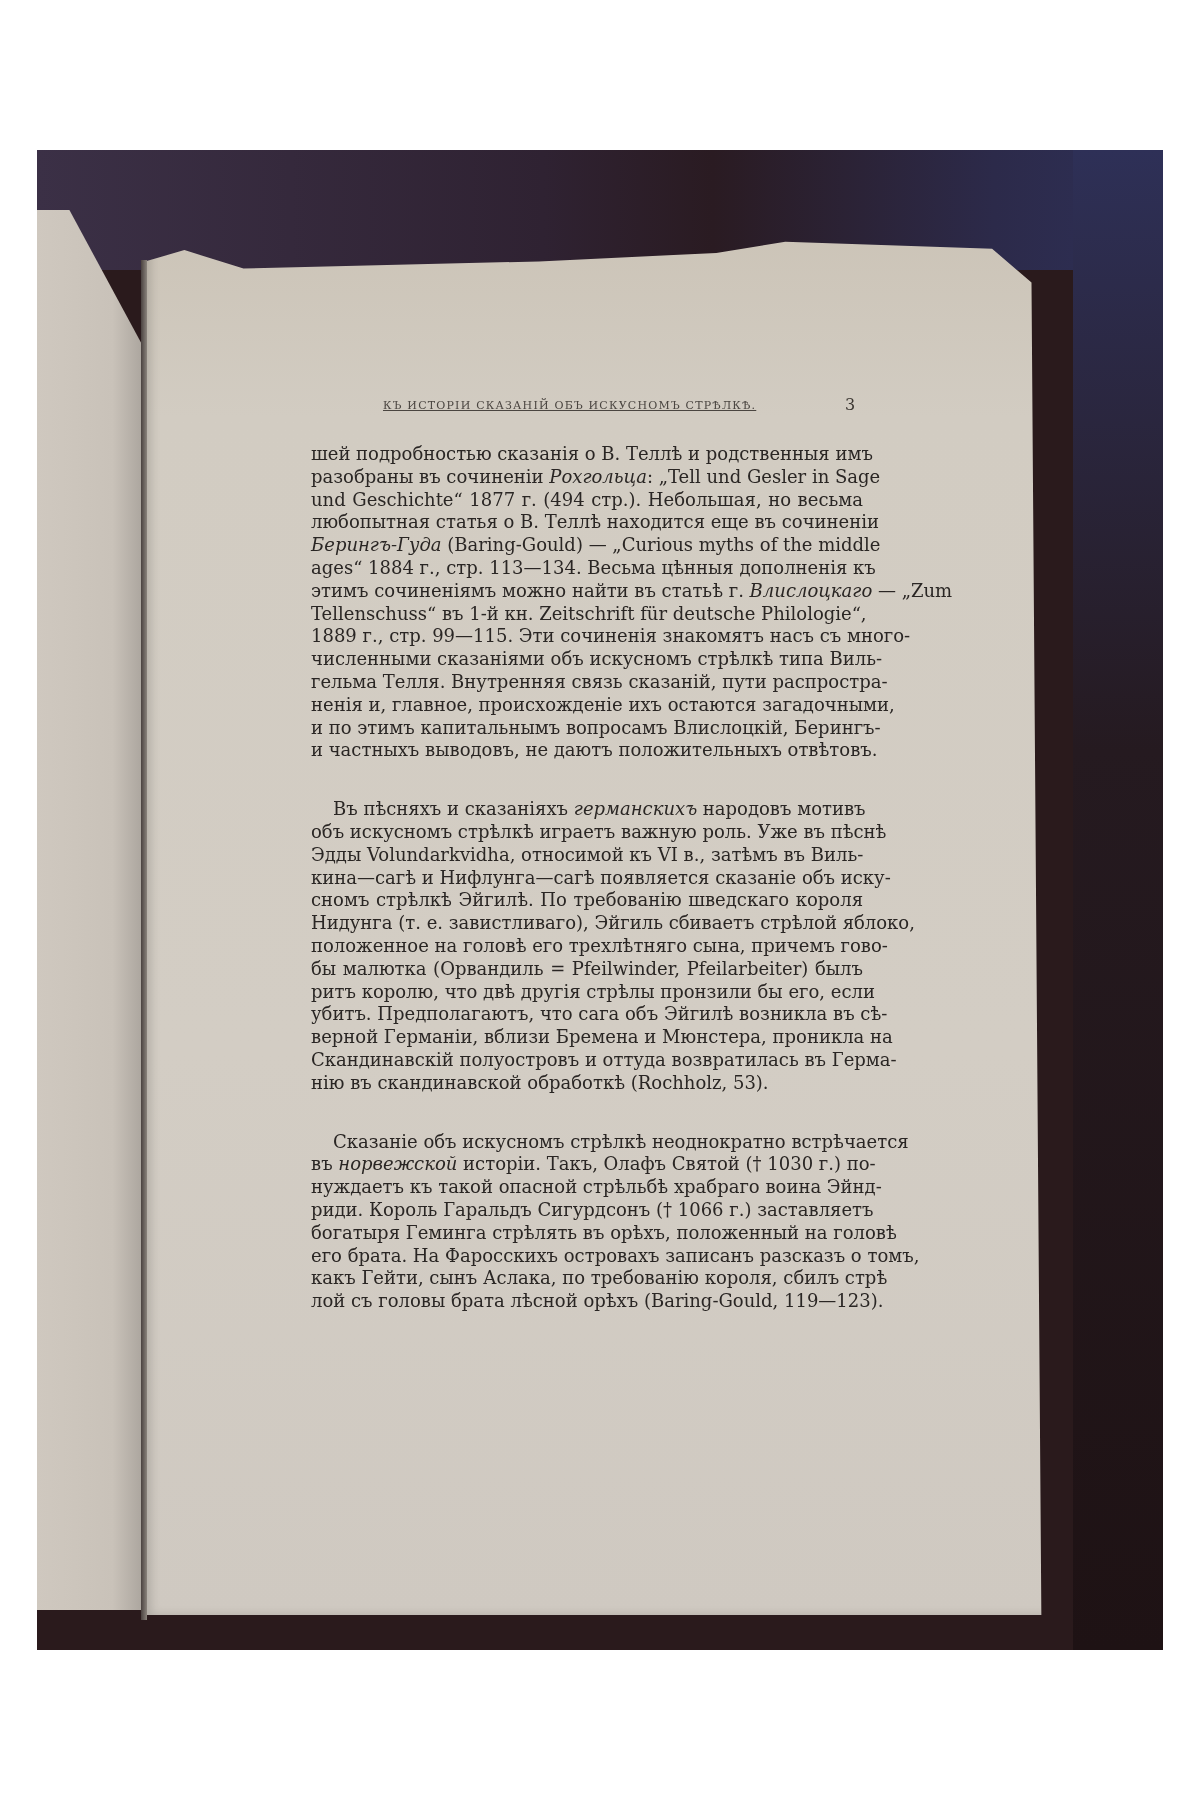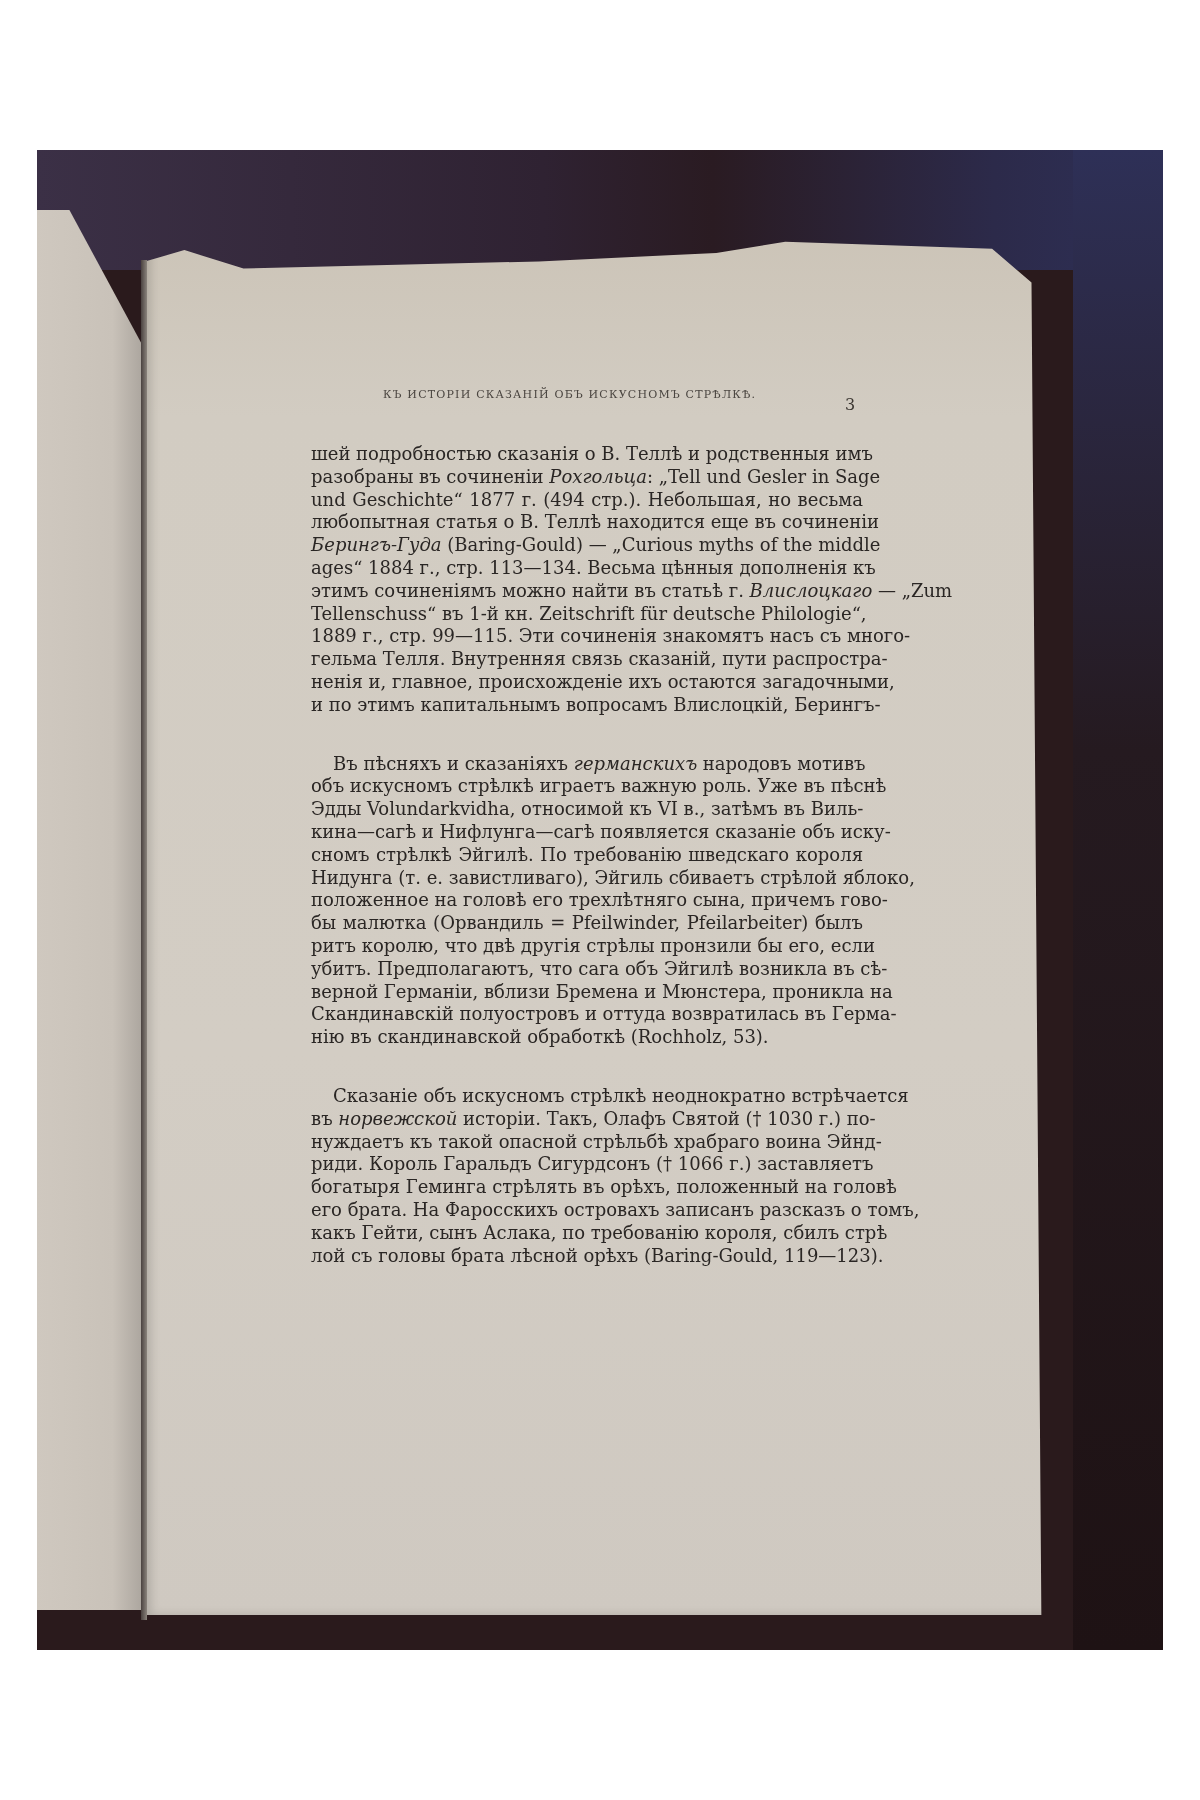--- a/index.html
+++ b/index.html
@@ -10,22 +10,22 @@
   .photo::after { content:""; position:absolute; right:0; top:0; width:90px; bottom:0;
     background:linear-gradient(180deg,#2e3057 0%,#251a20 40%,#1e1214 100%); }
   .left-page { position:absolute; left:0; top:60px; width:108px; height:1400px;
     background:linear-gradient(90deg,#cfc8bf 0%,#c9c2b9 70%,#a9a39c 100%);
     clip-path:polygon(0 0, 30% 0, 100% 10%, 100% 100%, 0 100%); z-index:1; }
   .right-page { position:absolute; left:108px; top:55px; width:985px; height:1410px;
     background:linear-gradient(180deg,#cbc3b6 0%,#d2ccc2 15%,#d3cdc4 60%,#cfc9c1 100%);
     clip-path:polygon(0 4%, 4% 3.2%, 10% 4.5%, 40% 4%, 58% 3.4%, 65% 2.6%, 86% 3.1%, 90% 5.5%, 91% 100%, 0 100%);
     z-index:2; box-shadow:inset 6px 0 10px rgba(0,0,0,.15); }
   .spine { position:absolute; left:104px; top:110px; width:6px; height:1360px; background:linear-gradient(90deg,#4a4240,#8a837c); z-index:3; }
-  .running-head { position:absolute; left:383px; top:388px; width:470px; z-index:5;
-    font-size:11px; letter-spacing:1.2px; color:#4a4540; text-transform:uppercase; font-variant:small-caps; }
+  .running-head { position:absolute; left:383px; top:399px; width:470px; z-index:5;
+    font-size:11px; letter-spacing:1.2px; color:#4a4540; text-transform:uppercase; font-variant:small-caps;text-decoration:underline; }
   .page-number { position:absolute; left:845px; top:395px; font-size:16px; color:#3a3530; z-index:5; }
   .text-block { position:absolute; left:311px; top:443px; width:552px; z-index:5;
     font-size:18px; line-height:22.8px; color:#2a2624; text-align:justify; text-align-last:justify; }
   .text-block .line { display:block; white-space:nowrap; text-align:justify; text-align-last:justify; }
   .text-block .line.last { text-align-last:left; }
   .text-block .indent { padding-left:22px;margin-top:36px; }
   .it { font-style:italic; }
 </style>
 </head>
 <body>
@@ -42,23 +42,25 @@
 <div class="text-block" id="text-block">
     <span class="line">шей подробностью сказанія о В. Теллѣ и родственныя имъ</span>
     <span class="line"><span>разобраны въ сочиненіи </span><span class="it">Рохгольца</span><span>: „Tell und Gesler in Sage</span></span>
     <span class="line">und Geschichte“ 1877 г. (494 стр.). Небольшая, но весьма</span>
     <span class="line">любопытная статья о В. Теллѣ находится еще въ сочиненіи</span>
     <span class="line"><span></span><span class="it">Берингъ-Гуда</span><span> (Baring-Gould) — „Curious myths of the middle</span></span>
     <span class="line">ages“ 1884 г., стр. 113—134. Весьма цѣнныя дополненія къ</span>
     <span class="line"><span>этимъ сочиненіямъ можно найти въ статьѣ г. </span><span class="it">Влислоцкаго</span><span> — „Zum</span></span>
     <span class="line">Tellenschuss“ въ 1-й кн. Zeitschrift für deutsche Philologie“,</span>
     <span class="line">1889 г., стр. 99—115. Эти сочиненія знакомятъ насъ съ много-</span>
+    <span class="line">численными сказаніями объ искусномъ стрѣлкѣ типа Виль-</span>
     <span class="line">гельма Телля. Внутренняя связь сказаній, пути распростра-</span>
     <span class="line">ненія и, главное, происхожденіе ихъ остаются загадочными,</span>
     <span class="line">и по этимъ капитальнымъ вопросамъ Влислоцкій, Берингъ-</span>
+    <span class="line last">и частныхъ выводовъ, не даютъ положительныхъ отвѣтовъ.</span>
     <span class="line indent"><span>Въ пѣсняхъ и сказаніяхъ </span><span class="it">германскихъ</span><span> народовъ мотивъ</span></span>
     <span class="line">объ искусномъ стрѣлкѣ играетъ важную роль. Уже въ пѣснѣ</span>
     <span class="line">Эдды Volundarkvidha, относимой къ VI в., затѣмъ въ Виль-</span>
     <span class="line">кина—сагѣ и Нифлунга—сагѣ появляется сказаніе объ иску-</span>
     <span class="line">сномъ стрѣлкѣ Эйгилѣ. По требованію шведскаго короля</span>
     <span class="line">Нидунга (т. е. завистливаго), Эйгиль сбиваетъ стрѣлой яблоко,</span>
     <span class="line">положенное на головѣ его трехлѣтняго сына, причемъ гово-</span>
     <span class="line">бы малютка (Орвандиль = Pfeilwinder, Pfeilarbeiter) былъ</span>
     <span class="line">ритъ королю, что двѣ другія стрѣлы пронзили бы его, если</span>
     <span class="line">убитъ. Предполагаютъ, что сага объ Эйгилѣ возникла въ сѣ-</span>

